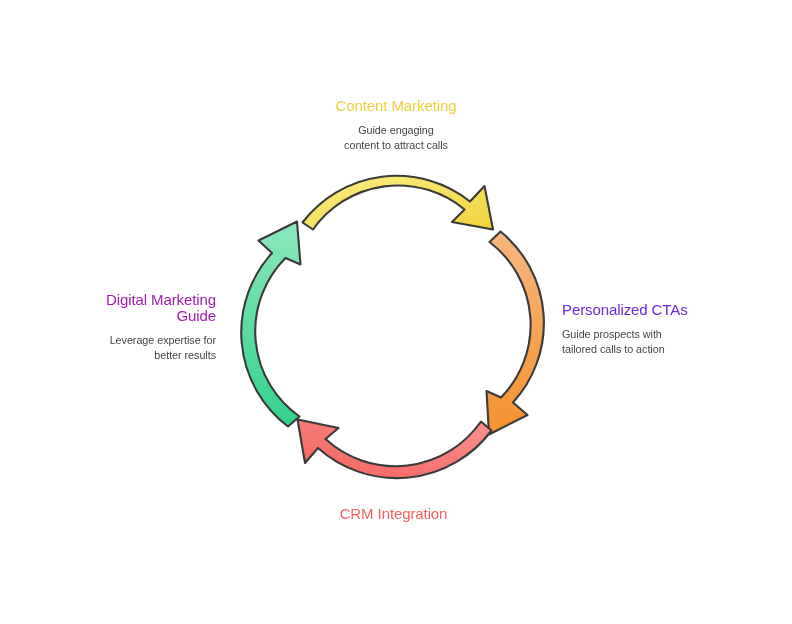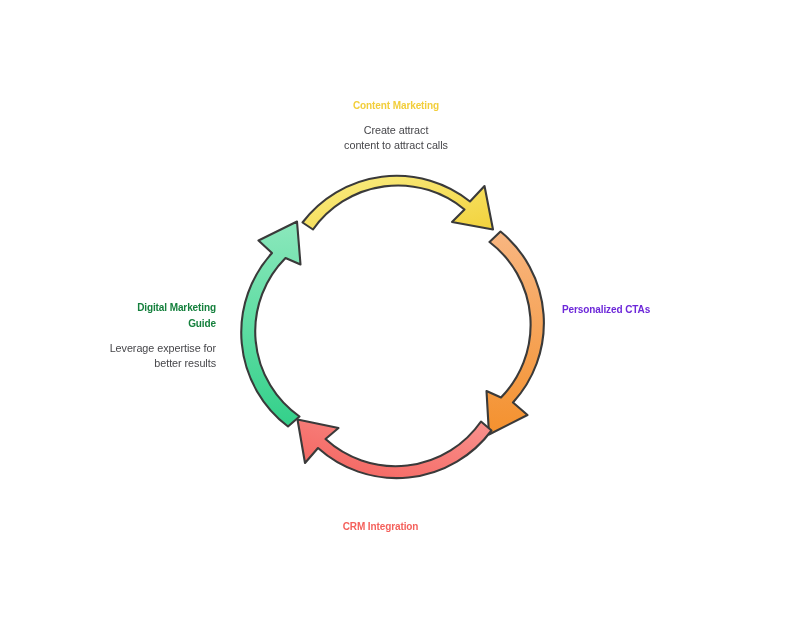--- a/index.html
+++ b/index.html
@@ -26,22 +26,22 @@
     top: 0;
     width: 792px;
     height: 624px;
   }
 
   .node-label {
     position: absolute;
     box-sizing: border-box;
   }
   .node-title {
-    font-size: 10px;
-    font-weight: bold;
+    font-size: 15px;
+    font-weight: normal;
     line-height: 17px;
     margin: 0 0 9px 0;
     letter-spacing: -0.1px;
   }
   .node-desc {
     font-size: 10.8px;
     line-height: 14.5px;
     color: #46464a;
     margin: 0;
     letter-spacing: -0.05px;
@@ -56,25 +56,24 @@
   }
   
   #label-personalized-ctas {
     left: 562px;
     top: 301px;
     width: 215px;
     text-align: left;
   }
   
   #label-crm-integration {
-    left: 273px;
+    left: 286px;
     top: 505px;
     width: 215px;
     text-align: center;
-    margin-top: 13px;
   }
   
   #label-digital-marketing-agency {
     left: 18px;
     top: 292px;
     width: 198px;
     text-align: right;
   }
   #label-digital-marketing-agency .node-title {
     line-height: 16px;
@@ -146,35 +145,39 @@
                L 300.5 264.5
                L 285.5 258.0
                A 104 104 0 0 0 299.5 416.5
                Z" fill="url(#grad-green)" stroke="#3a3a3a" stroke-width="2.1" stroke-linejoin="round"></path>
     </g>
   </svg>
 
   <div class="node-label" id="label-content-marketing">
     <div class="node-title" style="color:#F2CE3B;">Content Marketing</div>
     <div class="node-desc">
-      <span>Create attract</span><br>
+      <span>Guide engaging</span><br>
       <span>content to attract calls</span>
     </div>
   </div>
 
   <div class="node-label" id="label-personalized-ctas">
     <div class="node-title" style="color:#6d28d9;">Personalized CTAs</div>
+    <div class="node-desc">
+      <span>Guide prospects with</span><br>
+      <span>tailored calls to action</span>
+    </div>
   </div>
 
   <div class="node-label" id="label-crm-integration">
     <div class="node-title" style="color:#F4615C;">CRM Integration</div>
   </div>
 
   <div class="node-label" id="label-digital-marketing-agency">
-    <div class="node-title" style="color:#15803d;margin-top:8px;">
+    <div class="node-title" style="color:#a21caf;">
       <span>Digital Marketing</span><br>
       <span>Guide</span>
     </div>
     <div class="node-desc">
       <span>Leverage expertise for</span><br>
       <span>better results</span>
     </div>
   </div>
 
 </div>

